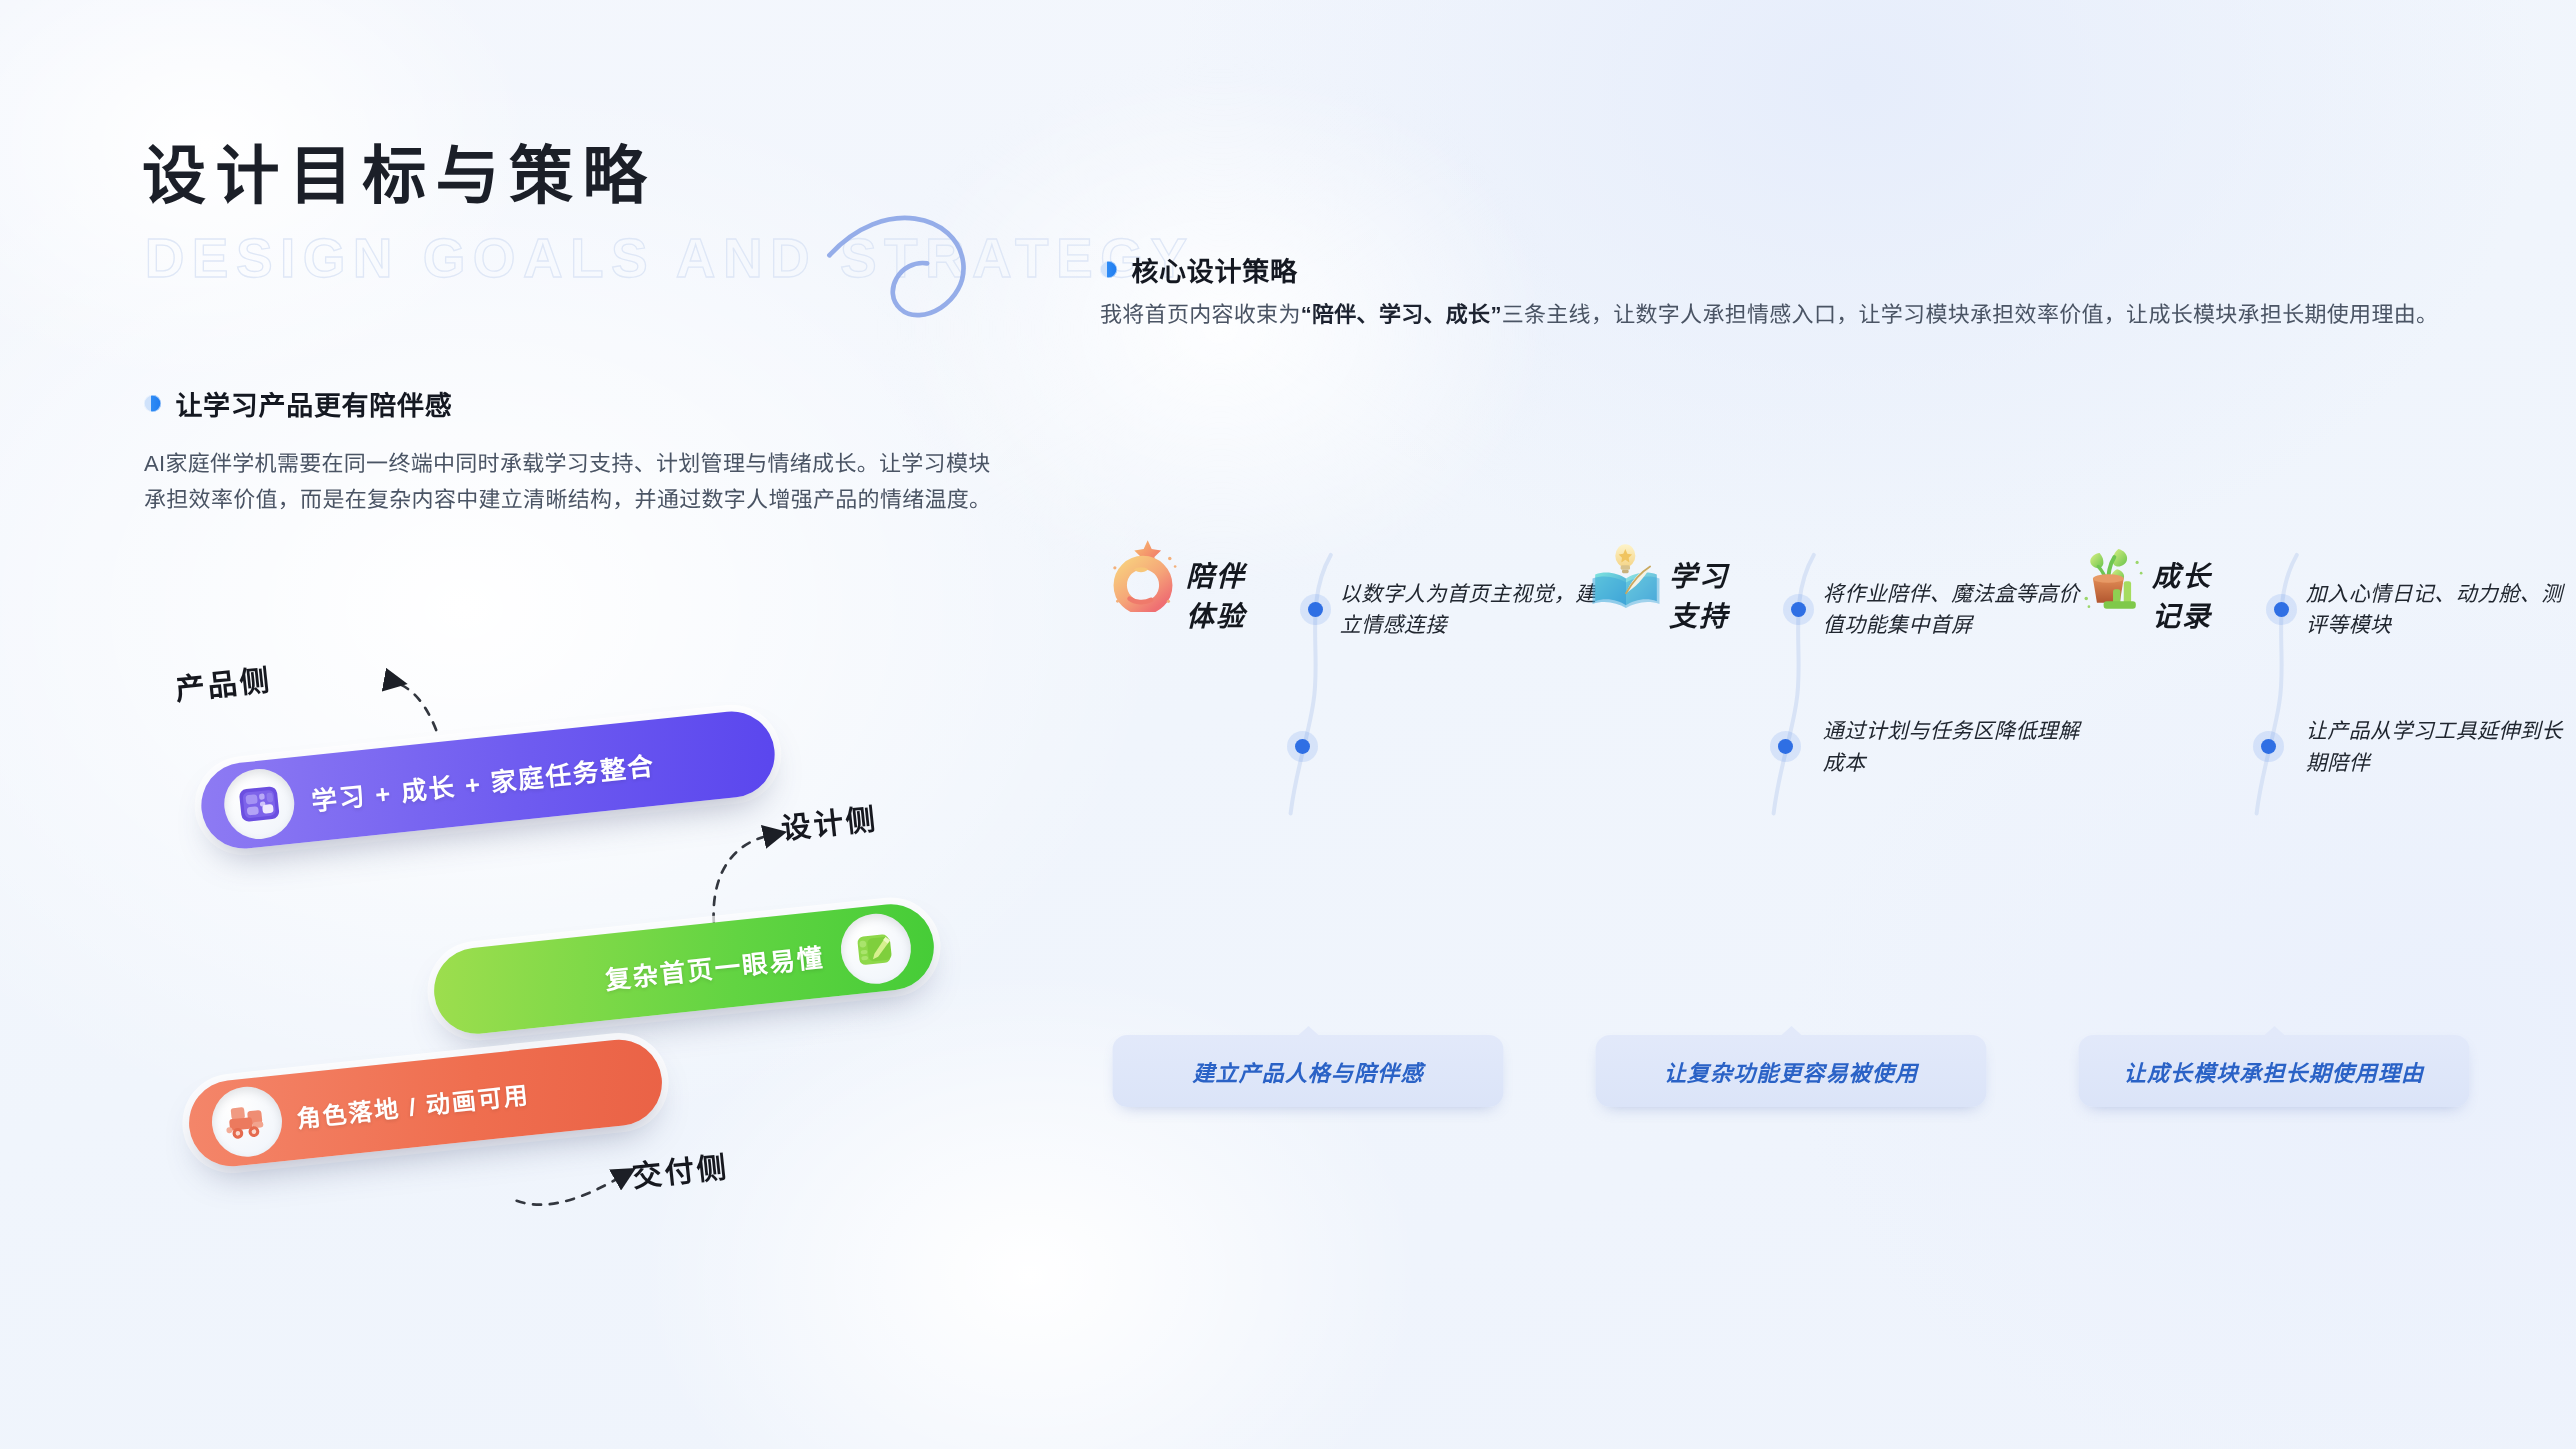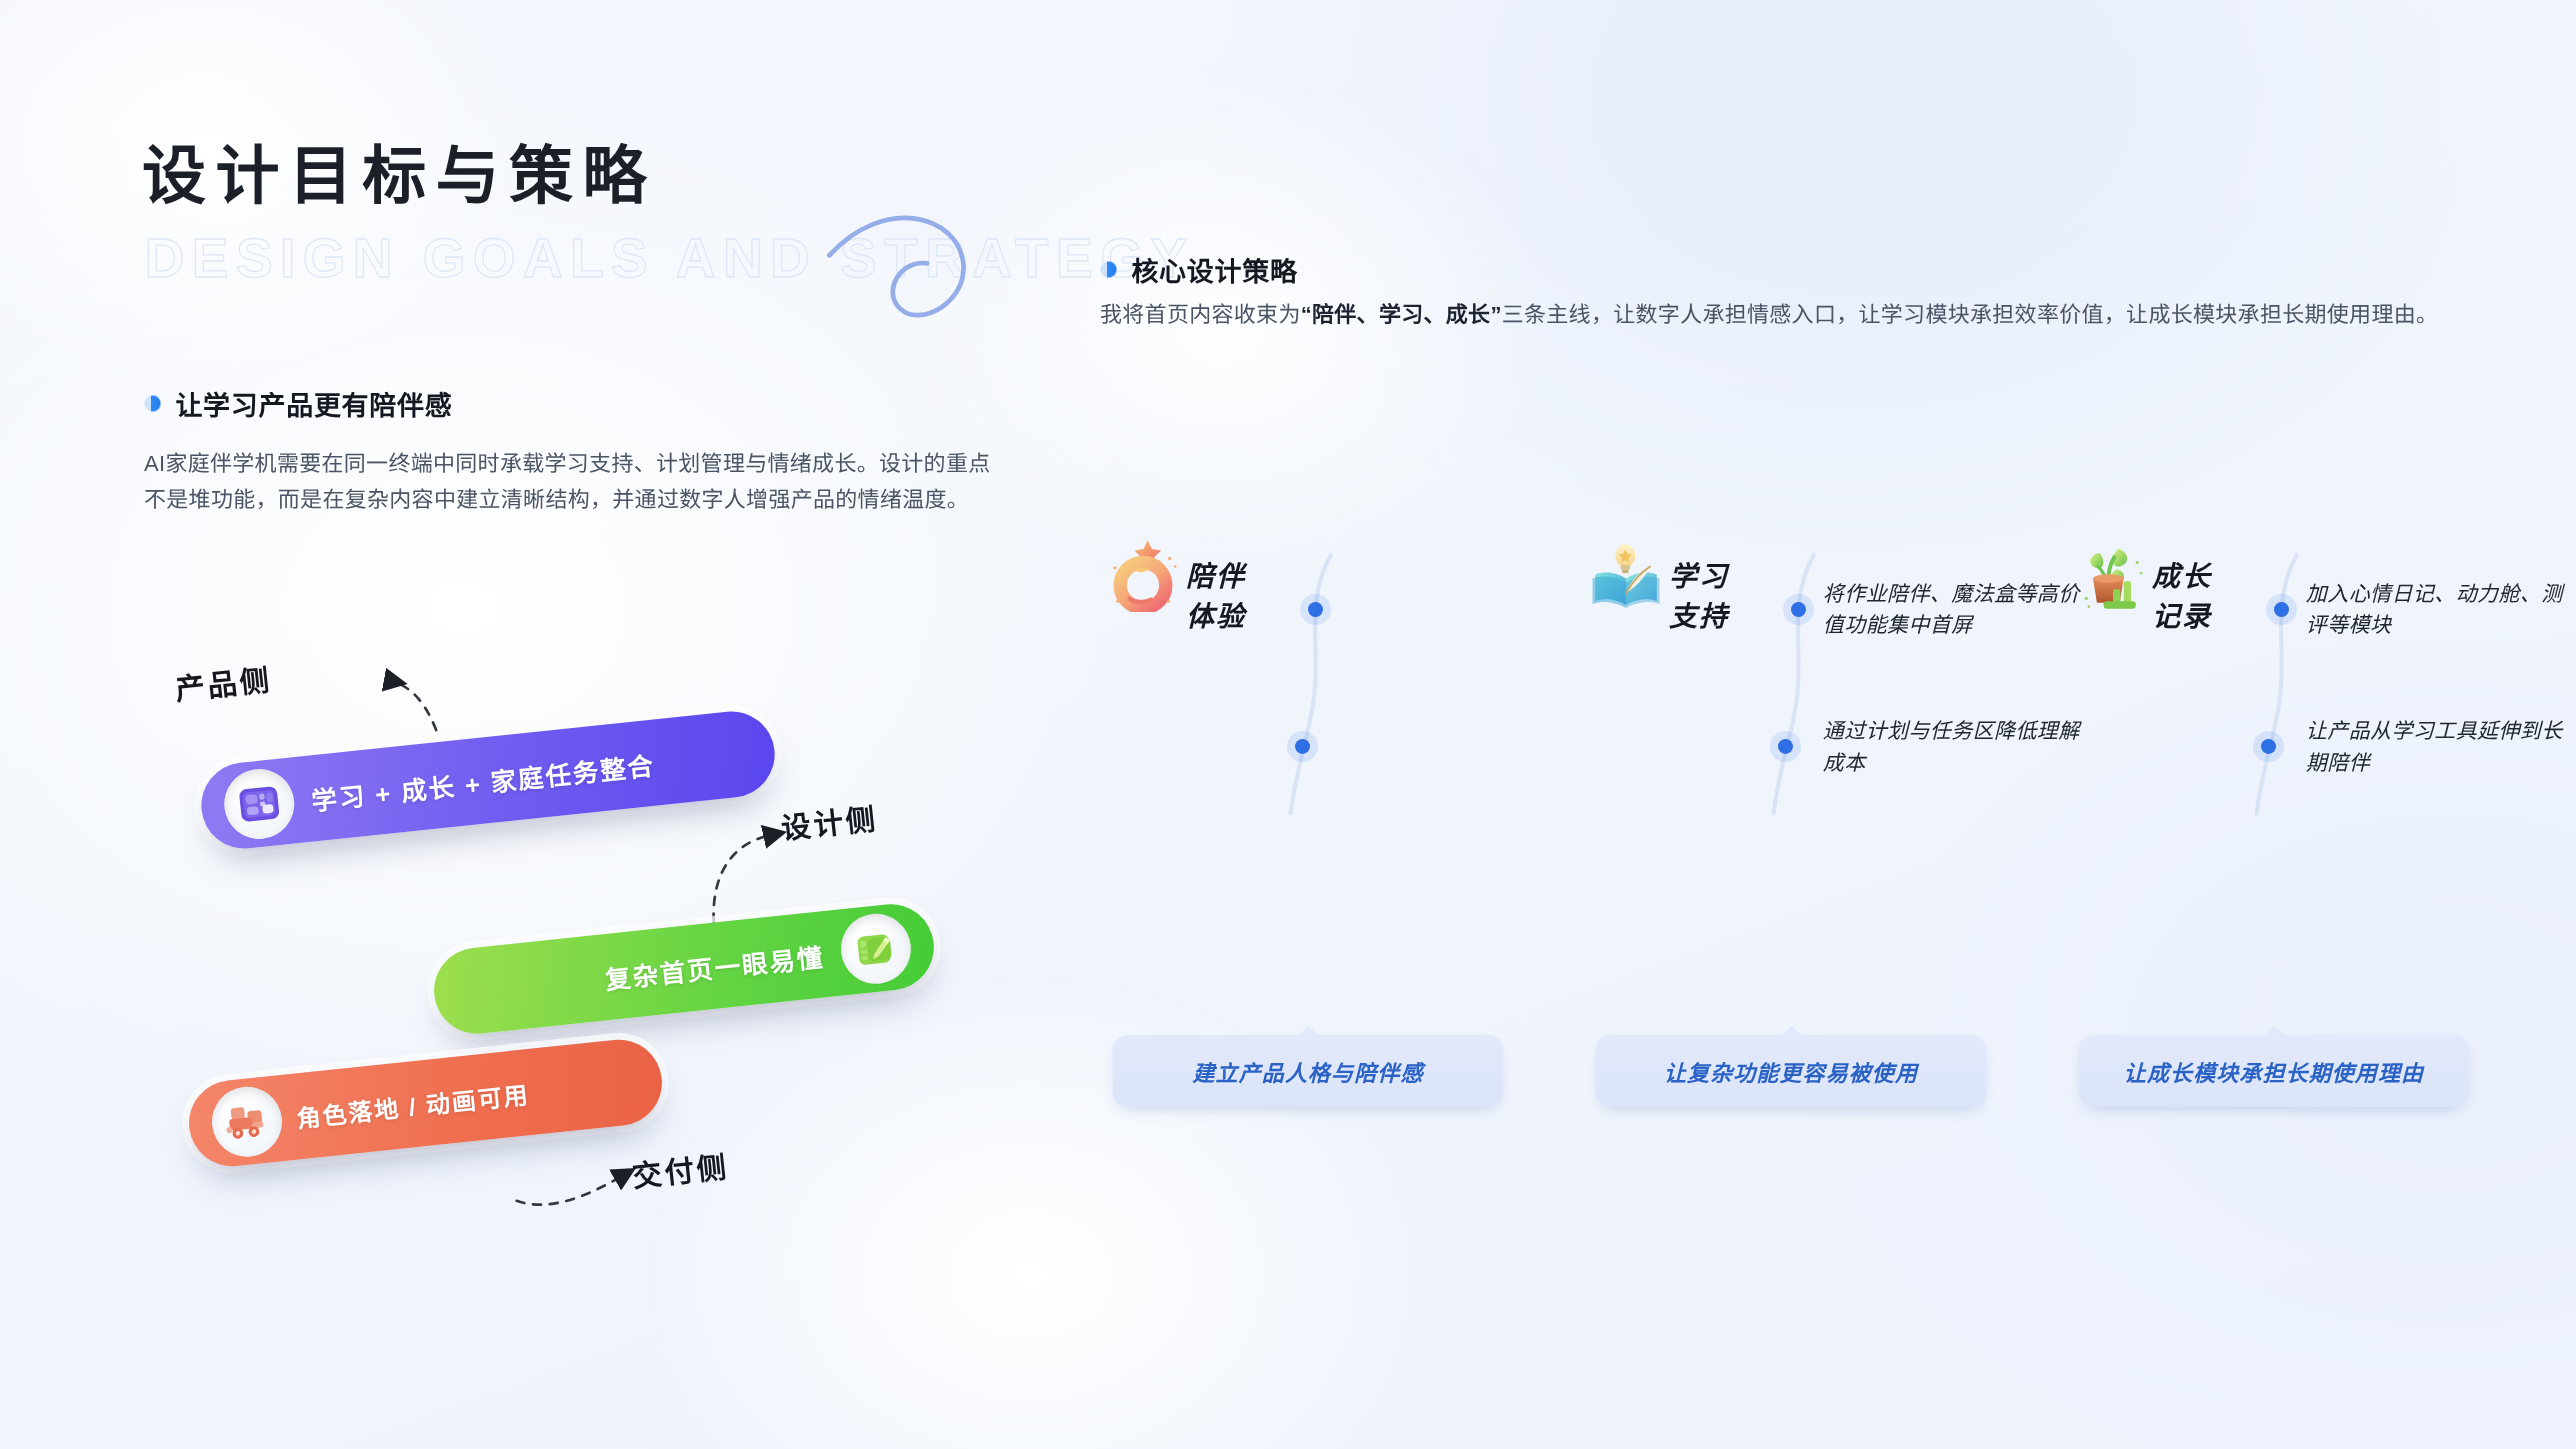--- a/index.html
+++ b/index.html
@@ -170,21 +170,21 @@
     <path d="M14 106 C 96 16, 206 46, 214 118 C 220 176, 150 214, 120 186
              C 92 160, 120 112, 160 118" fill="none" stroke="#8fa9e8" stroke-width="7" stroke-linecap="round" opacity=".95"></path>
   </svg>
 </div>
 
 <div id="left-intro">
   <div class="sect-head">
     <span class="marker"></span>
     <span class="ttl">让学习产品更有陪伴感</span>
   </div>
-  <div class="body-copy">AI家庭伴学机需要在同一终端中同时承载学习支持、计划管理与情绪成长。设计的重点不是堆功能，而是在复杂内容中建立清晰结构，并通过数字人增强产品的情绪温度。</div>
+  <div class="body-copy">AI家庭伴学机需要在同一终端中同时承载学习支持、计划管理与情绪成长。让学习模块承担效率价值，而是在复杂内容中建立清晰结构，并通过数字人增强产品的情绪温度。</div>
 </div>
 
 <div id="diagram">
 
   <svg class="arrow-svg" viewBox="0 0 1360 900">
     <defs>
       <marker id="ah-l" viewBox="0 0 12 12" refX="10" refY="6" markerWidth="9" markerHeight="9" orient="auto">
         <path d="M12 0 L12 12 L0 6 Z" fill="#1c1f26"></path>
       </marker>
       <marker id="ah-r" viewBox="0 0 12 12" refX="2" refY="6" markerWidth="9" markerHeight="9" orient="auto">
@@ -291,20 +291,21 @@
     <div class="track">
       <svg class="rail" viewBox="0 0 560 330">
         <path d="M 96 -30 C 56 40, 82 120, 70 190 C 62 244, 44 290, 36 356" fill="none" stroke="#d8e3f6" stroke-width="6" stroke-linecap="round"></path>
       </svg>
       <div class="node n1">
           <i></i>
         </div>
       <div class="node n2">
           <i></i>
         </div>
+      <div class="pt t1">以数字人为首页主视觉，建立情感连接</div>
     </div>
 
     <div class="chip">建立产品人格与陪伴感</div>
   </div>
 
   <div class="pillar">
     <div class="glyph">
       <svg width="86" height="75" viewBox="0 0 128 112">
         <defs>
           <linearGradient id="g2a" x1="0" y1="0" x2="1" y2="1">

